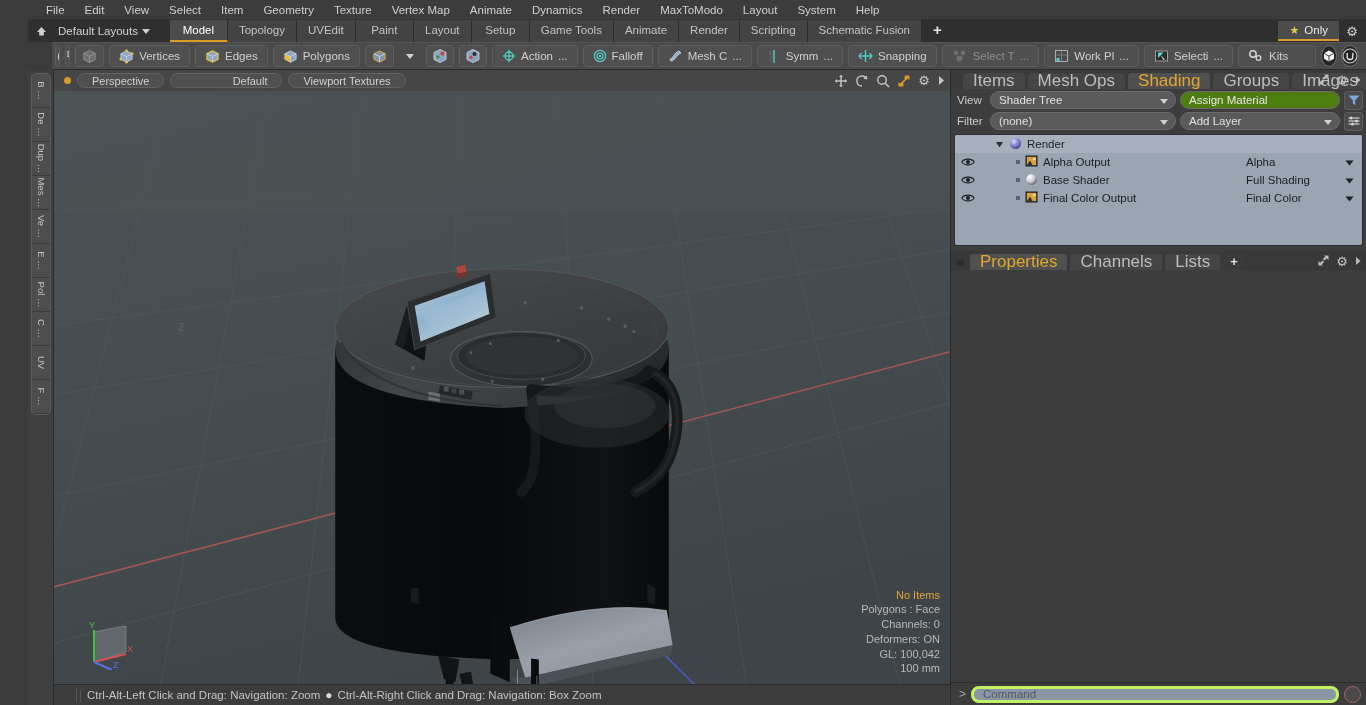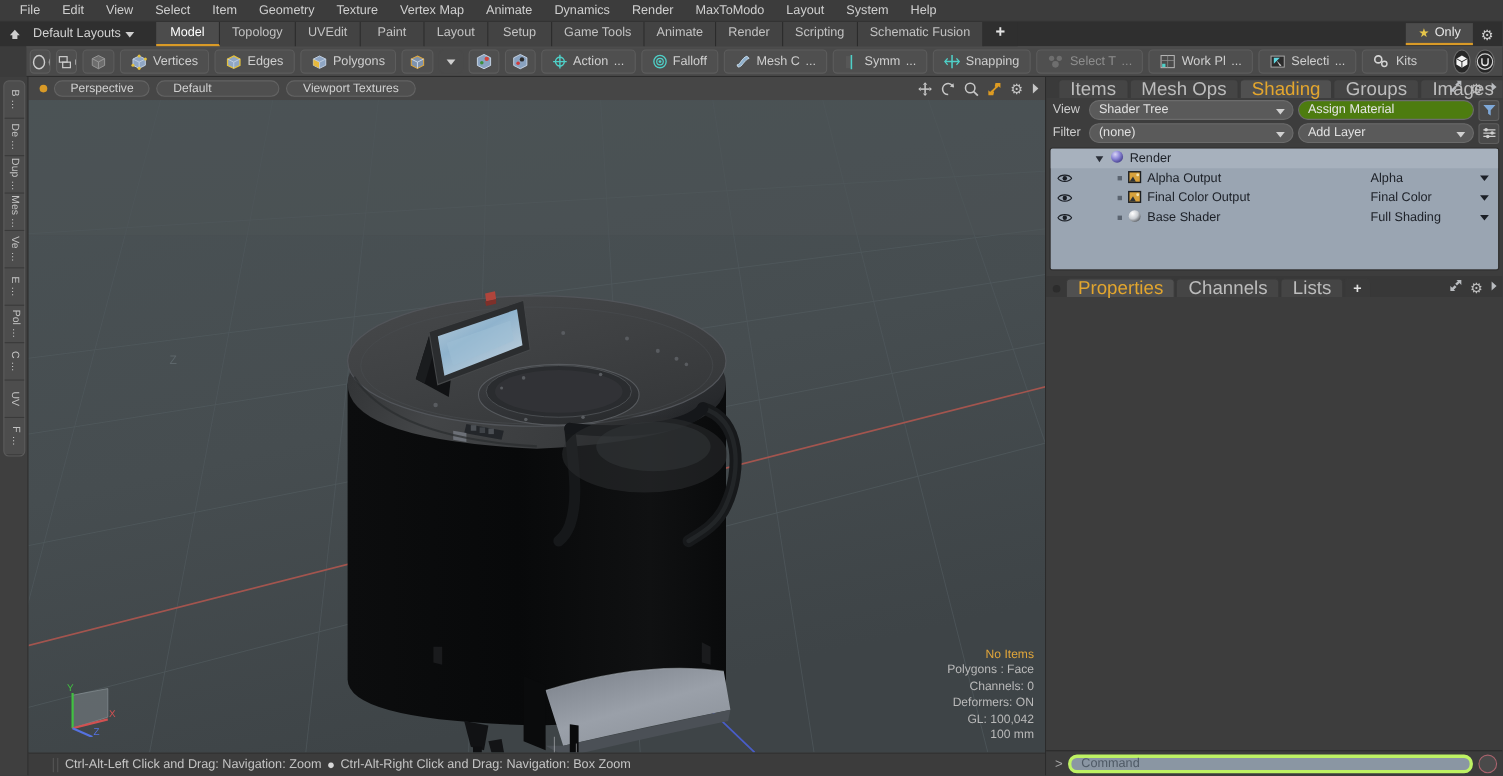--- a/index.html
+++ b/index.html
@@ -4,21 +4,21 @@
 <style>
   * { box-sizing: border-box; margin: 0; padding: 0; }
   html, body {
     width: 1366px; height: 705px;
     background: #3b3b3b;
     font-family: "Liberation Sans", sans-serif;
     font-size: 11px;
     color: #c8c8c8;
     overflow: hidden;
   }
-  #app { position: relative; width: 1366px; height: 705px; display: flex; flex-direction: column; }
+  #app { position: relative; width: 1366px; height: 705px; display: flex; flex-direction: column; padding-left: 28px; }
 
   
   .menubar {
     height: 20px; background: #3c3c3c; display: flex; align-items: center;
     padding-left: 8px; flex: 0 0 20px; border-bottom: 1px solid #333;
   }
   .menubar .mi {
     padding: 0 10px; height: 20px; line-height: 20px; font-size: 11.5px;
     color: #cfcfcf; cursor: default; white-space: nowrap;
   }
@@ -89,21 +89,21 @@
   
   .vpcol { flex: 1 1 auto; display: flex; flex-direction: column; min-width: 0; }
   .vphead {
     height: 21px; background: #464646; display: flex; align-items: center; gap: 6px;
     padding: 0 6px; flex: 0 0 21px; position: relative;
   }
   .vpdot { width: 7px; height: 7px; border-radius: 50%; background: #d99a27; margin-left: 4px; }
   .vpbtn {
     height: 15px; line-height: 14px; padding: 0 14px; border-radius: 8px;
     background: #4f4f4f; border: 1px solid #636363; font-size: 11px; color: #d0d0d0;
-    text-align: left; white-space: nowrap;
+    text-align: right; white-space: nowrap;
   }
   .vphead-right { position:absolute; right: 4px; top:0; height:21px; display:flex; align-items:center; gap:7px; }
   .vphead-right div { display:flex; align-items:center; justify-content:center; color:#c6c6c6; }
 
   
   .viewport { flex: 1 1 auto; position: relative; overflow: hidden; background: #454c4f; }
   .vp-svg { position:absolute; left:0; top:0; width:100%; height:100%; display:block; }
   .vp-stats {
     position: absolute; right: 10px; bottom: 8px; text-align: right;
     font-size: 11px; line-height: 14.7px; color: #b9b9b9; pointer-events: none;
@@ -828,66 +828,66 @@
               <svg width="14" height="10" viewBox="0 0 14 10">
                   <path d="M.8 5 C3 1.2 11 1.2 13.2 5 C11 8.8 3 8.8 .8 5 Z" fill="none" stroke="#1b1f26" stroke-width="1.1"></path>
                   <circle cx="7" cy="5" r="2" fill="#1b1f26"></circle>
                 </svg>
             </div>
             <div class="tr-name">
               <span class="indent2">
                   <span class="dot-sm"></span>
                 </span>
               <span>
-                <svg width="13" height="12" viewBox="0 0 13 12">
-                    <rect x="0.5" y="0.5" width="12" height="11" fill="#1d1f22"></rect>
-                    <rect x="1.8" y="1.8" width="9.4" height="8.4" fill="#d8a23c"></rect>
-                    <path d="M1.8 10.2 L5 5.4 L7.6 10.2 Z" fill="#2f3336"></path>
-                    <circle cx="9.3" cy="4" r="1.3" fill="#f2e3b2"></circle>
-                  </svg>
-              </span>
-              <span>Final Color Output</span>
-            </div>
-            <div class="tr-effect">
-              <span>Final Color</span>
-              <span>
-                <svg width="9" height="6" viewBox="0 0 9 6">
-                    <path d="M0.5 0.5 L8.5 0.5 L4.5 5.5 Z" fill="#1b1f26"></path>
-                  </svg>
-              </span>
-            </div>
-          </div>
-
-          <div class="trow">
-            <div class="tr-eye">
-              <svg width="14" height="10" viewBox="0 0 14 10">
-                  <path d="M.8 5 C3 1.2 11 1.2 13.2 5 C11 8.8 3 8.8 .8 5 Z" fill="none" stroke="#1b1f26" stroke-width="1.1"></path>
-                  <circle cx="7" cy="5" r="2" fill="#1b1f26"></circle>
-                </svg>
-            </div>
-            <div class="tr-name">
-              <span class="indent2">
-                  <span class="dot-sm"></span>
-                </span>
-              <span>
                 <svg width="13" height="13" viewBox="0 0 13 13">
                     <defs>
                       <radialGradient id="ss" cx="0.33" cy="0.28" r="0.8">
                         <stop offset="0" stop-color="#ffffff"></stop>
                         <stop offset="0.55" stop-color="#c9cdd2"></stop>
                         <stop offset="1" stop-color="#55595e"></stop>
                       </radialGradient>
                     </defs>
                     <circle cx="6.5" cy="6.5" r="5.4" fill="url(#ss)"></circle>
                   </svg>
               </span>
               <span>Base Shader</span>
             </div>
             <div class="tr-effect">
               <span>Full Shading</span>
+              <span>
+                <svg width="9" height="6" viewBox="0 0 9 6">
+                    <path d="M0.5 0.5 L8.5 0.5 L4.5 5.5 Z" fill="#1b1f26"></path>
+                  </svg>
+              </span>
+            </div>
+          </div>
+
+          <div class="trow">
+            <div class="tr-eye">
+              <svg width="14" height="10" viewBox="0 0 14 10">
+                  <path d="M.8 5 C3 1.2 11 1.2 13.2 5 C11 8.8 3 8.8 .8 5 Z" fill="none" stroke="#1b1f26" stroke-width="1.1"></path>
+                  <circle cx="7" cy="5" r="2" fill="#1b1f26"></circle>
+                </svg>
+            </div>
+            <div class="tr-name">
+              <span class="indent2">
+                  <span class="dot-sm"></span>
+                </span>
+              <span>
+                <svg width="13" height="12" viewBox="0 0 13 12">
+                    <rect x="0.5" y="0.5" width="12" height="11" fill="#1d1f22"></rect>
+                    <rect x="1.8" y="1.8" width="9.4" height="8.4" fill="#d8a23c"></rect>
+                    <path d="M1.8 10.2 L5 5.4 L7.6 10.2 Z" fill="#2f3336"></path>
+                    <circle cx="9.3" cy="4" r="1.3" fill="#f2e3b2"></circle>
+                  </svg>
+              </span>
+              <span>Final Color Output</span>
+            </div>
+            <div class="tr-effect">
+              <span>Final Color</span>
               <span>
                 <svg width="9" height="6" viewBox="0 0 9 6">
                     <path d="M0.5 0.5 L8.5 0.5 L4.5 5.5 Z" fill="#1b1f26"></path>
                   </svg>
               </span>
             </div>
           </div>
         </div>
       </div>
 

